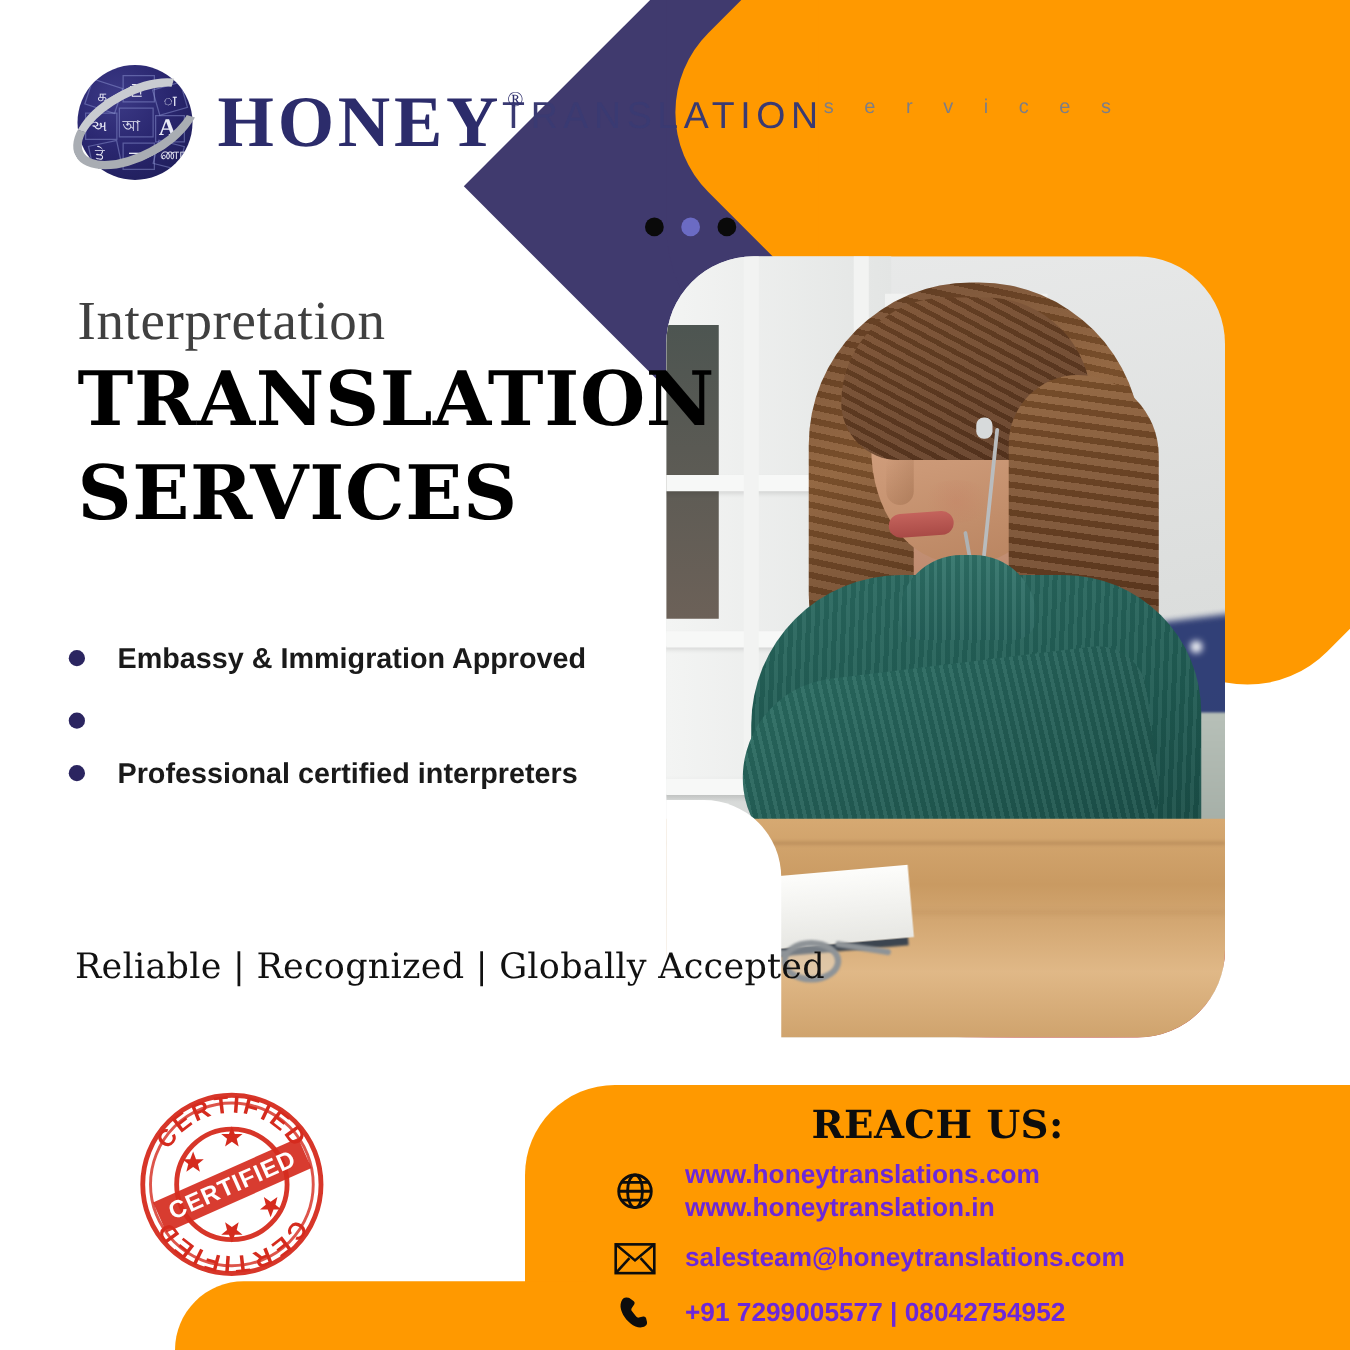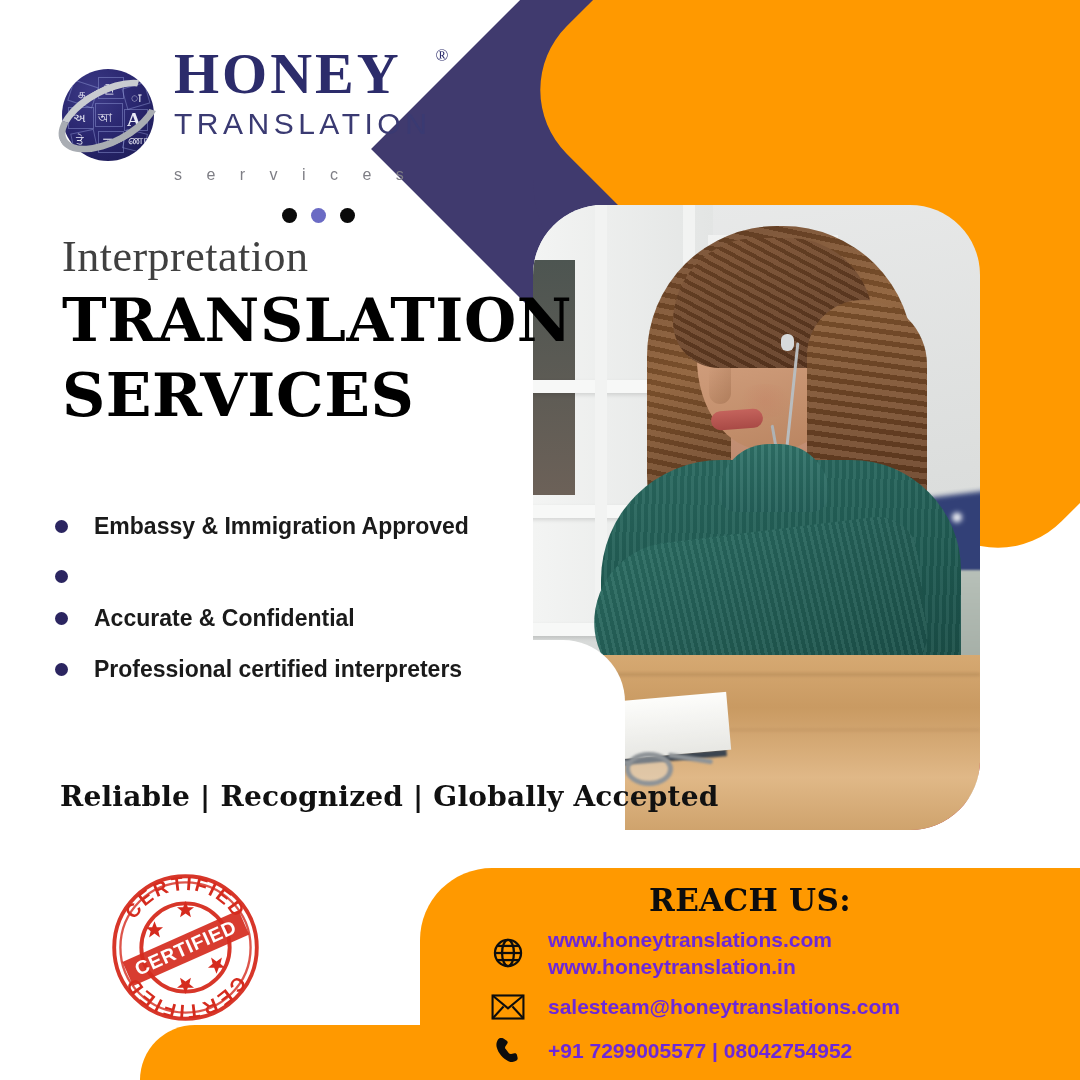--- a/index.html
+++ b/index.html
@@ -184,48 +184,48 @@
   .globe-ball{ position:absolute; left:6px; top:6px; width:92px; height:92px; border-radius:50%;
     background:radial-gradient(circle at 34% 28%,#3c3a86 0%,#2a2770 45%,#1b1a52 100%);
     overflow:hidden; }
   .hexline{ position:absolute; border:1px solid rgba(150,160,220,.45); }
   .glyph{ position:absolute; color:#e9eaf6; font-size:12px; font-family:"DejaVu Sans", sans-serif; }
   .glyph.big{ font-size:19px; font-weight:700; font-family:"Liberation Serif", serif; }
   .ring{ position:absolute; left:-2px; top:24px; width:110px; height:58px;
     border:7px solid #a9adb3; border-radius:50%;
     transform:rotate(-28deg);
     border-right-color:transparent; border-top-color:#c9ccd1; }
-  .logo-text{ display:flex; flex-direction:column; }
+  .logo-text{ display:flex; flex-direction:row; }
   .logo-honey{ position:relative; font-family:"Liberation Serif", serif; font-weight:700;
     font-size:58px; letter-spacing:3px; color:#2C2C6B; line-height:.95; }
   .logo-reg{ position:absolute; right:-20px; top:2px; font-size:17px; font-weight:400; }
   .logo-translation{ font-family:"Liberation Sans", sans-serif; font-weight:400;
     font-size:30px; letter-spacing:4.5px; color:#3A3A72; margin-top:6px; }
   .logo-services{ font-family:"Liberation Sans", sans-serif; font-weight:400;
-    font-size:16px; letter-spacing:10px; color:#7E7E85; margin-top:25px; text-align:left; }
+    font-size:16px; letter-spacing:10px; color:#7E7E85; margin-top:7px; text-align:left; }
   .dots{ display:flex; gap:14px; justify-content:center; margin-top:24px; padding-left:150px; }
   .dot{ width:15px; height:15px; border-radius:50%; }
 
   
   .headline{ position:absolute; left:62px; top:235px; z-index:6; }
   .h-script{ font-family:"Liberation Serif", serif; font-weight:400; font-size:44px;
     color:#404040; letter-spacing:.5px; line-height:1; }
   .h-bold{ font-family:"DejaVu Serif", serif; font-weight:700; font-size:60px;
     color:#000000; line-height:1.12; letter-spacing:.5px; margin-top:8px; }
 
   
   .bullets{ position:absolute; left:55px; top:511px; width:470px; z-index:6; }
   .b-item{ display:flex; align-items:flex-start; gap:26px; margin-bottom:20px; }
   .b-dot{ width:13px; height:13px; border-radius:50%; background:#2B2560; margin-top:9px; flex:0 0 auto; }
   .b-text{ font-family:"Liberation Sans", sans-serif; font-weight:700; font-size:23px;
     color:#1a1a1a; line-height:1.32; }
 
   
-  .tagline{ position:absolute; left:60px; top:780px; z-index:6;
-    font-family:"DejaVu Serif", serif; font-weight:700; font-size:28px; color:#111111; letter-spacing:.2px; }
+  .tagline{ position:absolute; left:60px; top:756px; z-index:6;
+    font-family:"DejaVu Serif", serif; font-weight:400; font-size:28px; color:#111111; letter-spacing:.2px; }
 
   
   .stamp{ position:absolute; left:108px; top:870px; width:155px; height:155px; z-index:7; }
 
   
   .footer-main{
     position:absolute; left:420px; top:868px; width:660px; height:212px;
     background:#FF9900; border-radius:72px 0 0 0; z-index:5;
   }
   .footer-step{
@@ -374,24 +374,20 @@
     <div class="h-bold">SERVICES</div>
   </div>
 
   <div class="bullets">
     <div class="b-item">
       <span class="b-dot"></span>
       <span class="b-text">Embassy &amp; Immigration Approved</span>
     </div>
     <div class="b-item">
       <span class="b-dot"></span>
-    </div>
-    <div class="b-item">
-      <span class="b-dot"></span>
-      <span class="b-text">Accurate &amp; Confidential</span>
     </div>
     <div class="b-item">
       <span class="b-dot"></span>
       <span class="b-text">Professional certified interpreters</span>
     </div>
   </div>
 
   <div class="tagline">Reliable  |  Recognized  |  Globally Accepted</div>
 
   <div class="stamp">

